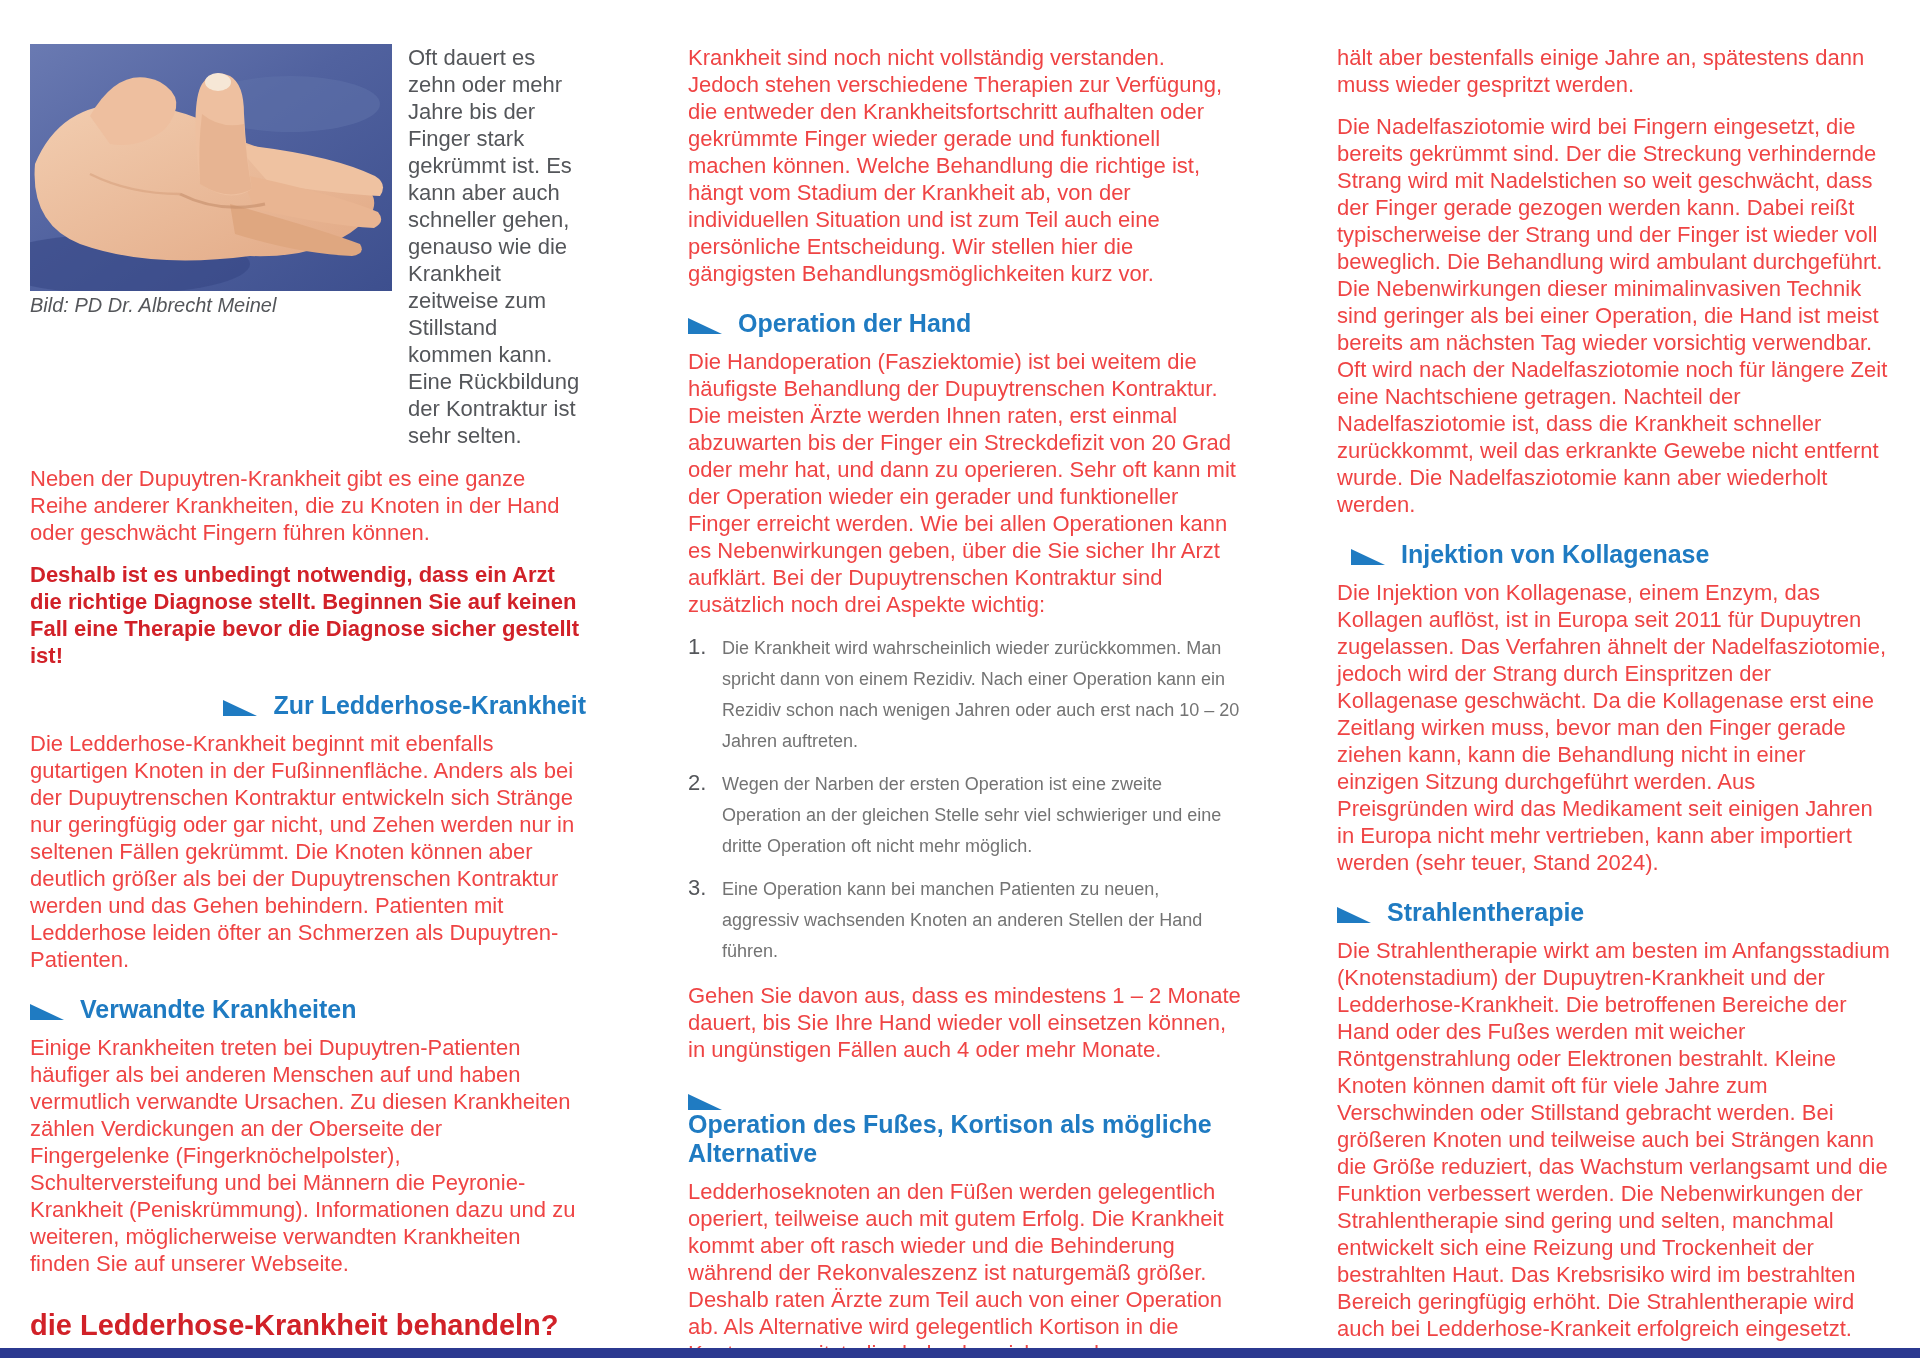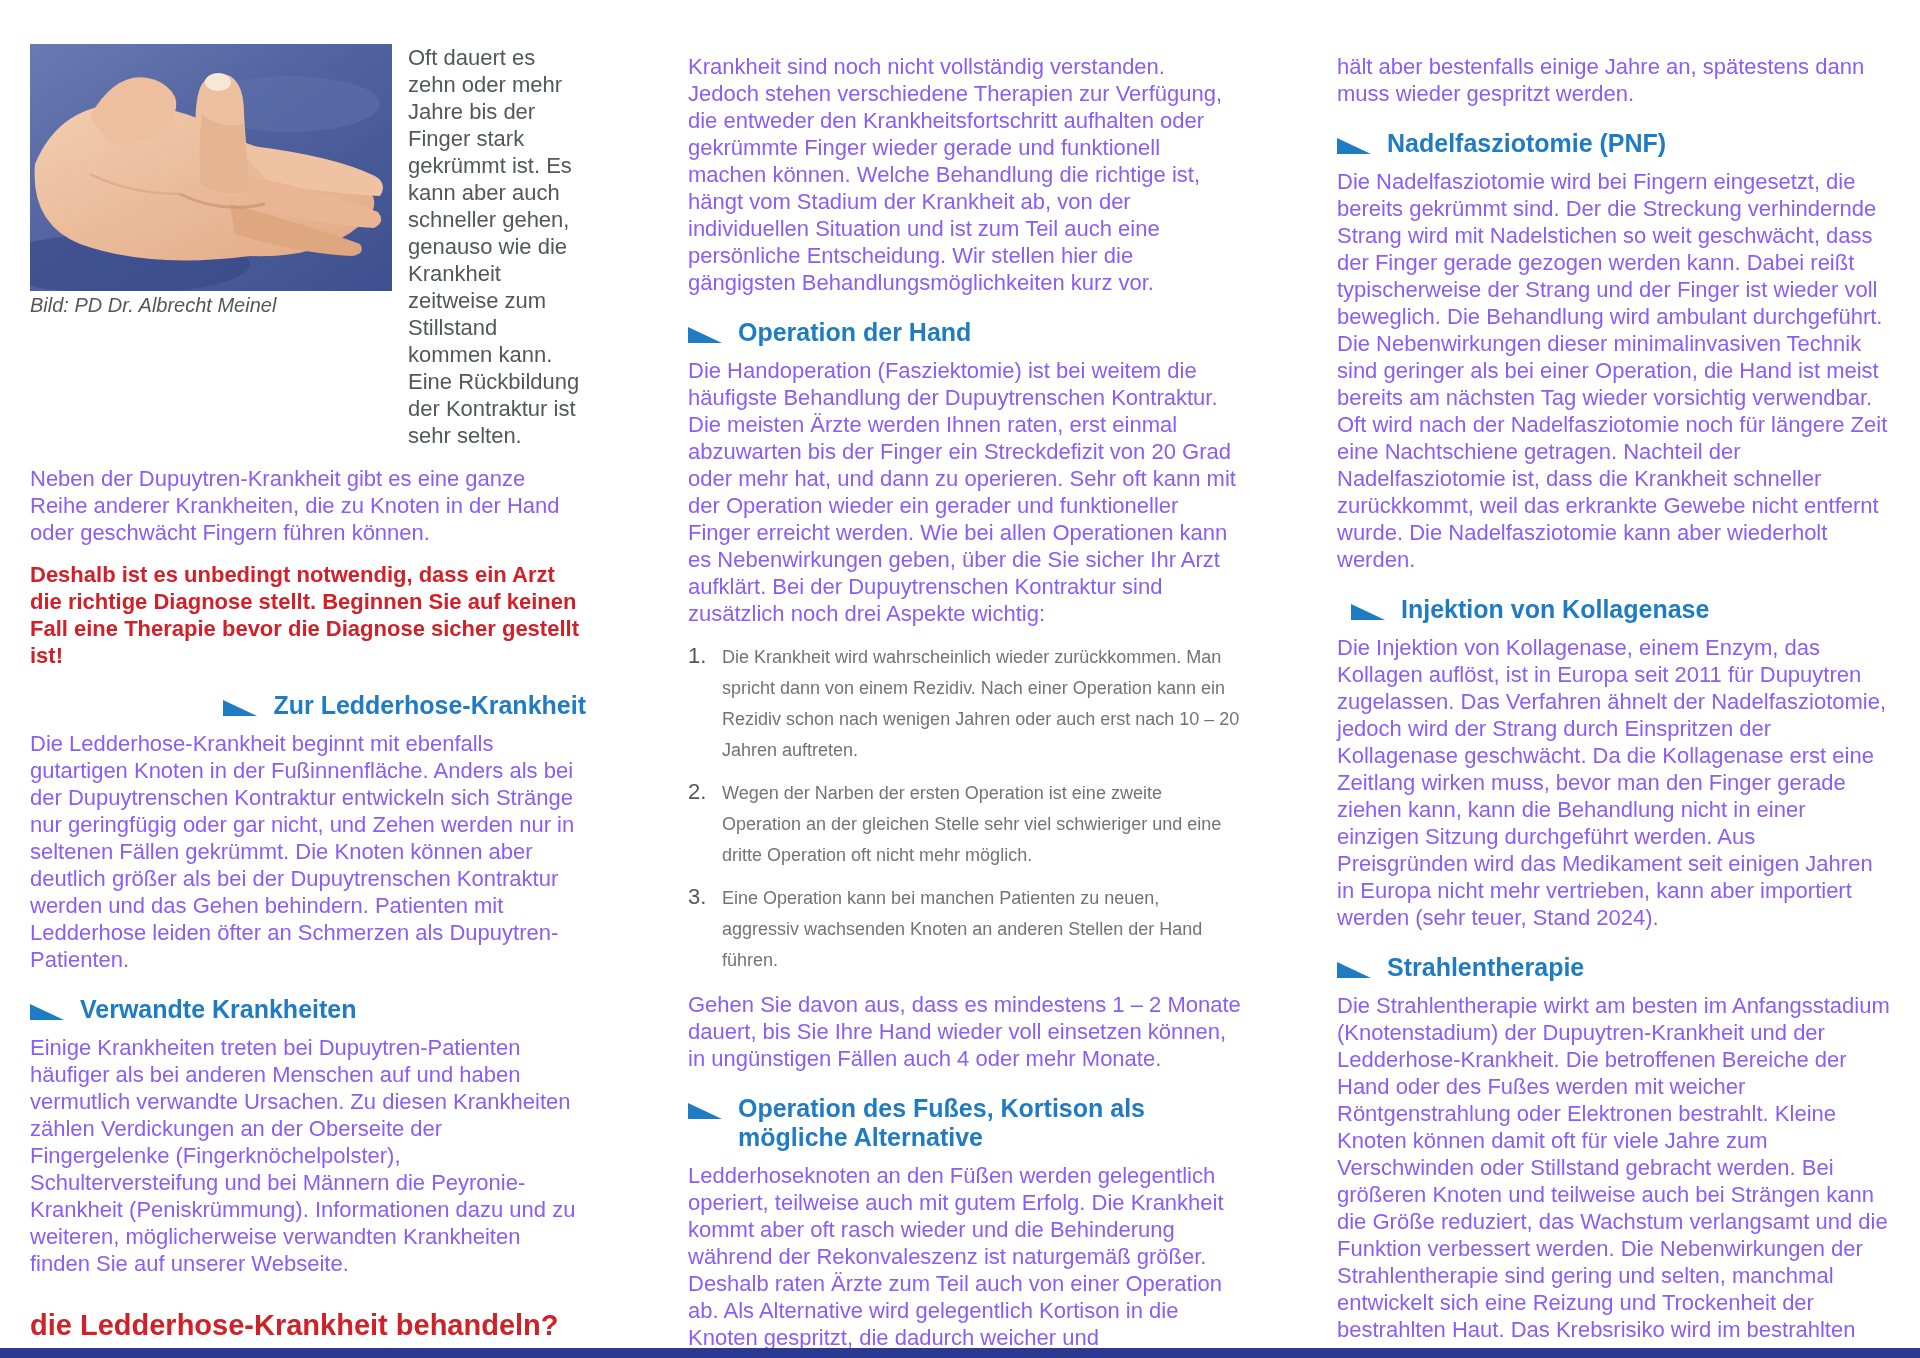--- a/index.html
+++ b/index.html
@@ -11,21 +11,21 @@
     -webkit-font-smoothing:antialiased;
   }
   .page{position:relative;width:1920px;height:1358px;background:#fff;overflow:hidden;}
 
   .col{position:absolute;top:44px;}
   .col1{left:30px;width:556px;}
   .col2{left:688px;width:553px;}
   .col3{left:1337px;width:553px;}
 
   p.body{
-    font-size:22px;line-height:27px;margin:9px 0 15px 0;color:#8b5cf6;
+    font-size:22px;line-height:27px;margin:0 0 15px 0;color:#ef4444;
     text-align:left;
   }
   .alert{
     color:#d12128;font-weight:bold;font-size:22px;line-height:27px;margin:0 0 15px 0;
   }
   .section-heading{
     display:flex;align-items:flex-start;
     color:#1f7bc2;font-weight:bold;font-size:25px;line-height:29px;
     margin:22px 0 10px 0;
   }
@@ -156,39 +156,33 @@
         <span class="txt">Wegen der Narben der ersten Operation ist eine zweite Operation an der gleichen Stelle sehr viel schwieriger und eine dritte Operation oft nicht mehr möglich.</span>
       </div>
       <div class="num-item">
         <span class="num">3.</span>
         <span class="txt">Eine Operation kann bei manchen Patienten zu neuen, aggressiv wachsenden Knoten an anderen Stellen der Hand führen.</span>
       </div>
     </div>
 
     <p class="body">Gehen Sie davon aus, dass es mindestens 1 – 2 Monate dauert, bis Sie Ihre Hand wieder voll einsetzen können, in ungünstigen Fällen auch 4 oder mehr Monate.</p>
 
-    <div class="section-heading" style="color: rgb(31, 123, 194);">
+    <div class="section-heading" style="color: rgb(31, 123, 194); flex-direction: column;">
       <svg class="tri" width="34" height="16" viewBox="0 0 34 16">
           <polygon points="0,0 0,16 34,16" fill="#1f7bc2"></polygon>
         </svg>
       <span>Operation des Fußes, Kortison als mögliche Alternative</span>
     </div>
     <p class="body">Ledderhoseknoten an den Füßen werden gelegentlich operiert, teilweise auch mit gutem Erfolg. Die Krankheit kommt aber oft rasch wieder und die Behinderung während der Rekonvaleszenz ist naturgemäß größer. Deshalb raten Ärzte zum Teil auch von einer Operation ab. Als Alternative wird gelegentlich Kortison in die Knoten gespritzt, die dadurch weicher und beschwerdefreier werden. Die Wirkung</p>
   </div>
 
   <div class="col col3">
 
     <p class="body">hält aber bestenfalls einige Jahre an, spätestens dann muss wieder gespritzt werden.</p>
 
-    <div class="section-heading" style="color: rgb(31, 123, 194);">
-      <svg class="tri" width="34" height="16" viewBox="0 0 34 16">
-          <polygon points="0,0 0,16 34,16" fill="#1f7bc2"></polygon>
-        </svg>
-      <span>Nadelfasziotomie (PNF)</span>
-    </div>
     <p class="body">Die Nadelfasziotomie wird bei Fingern eingesetzt, die bereits gekrümmt sind. Der die Streckung verhindernde Strang wird mit Nadelstichen so weit geschwächt, dass der Finger gerade gezogen werden kann. Dabei reißt typischerweise der Strang und der Finger ist wieder voll beweglich. Die Behandlung wird ambulant durchgeführt. Die Nebenwirkungen dieser minimalinvasiven Technik sind geringer als bei einer Operation, die Hand ist meist bereits am nächsten Tag wieder vorsichtig verwendbar. Oft wird nach der Nadelfasziotomie noch für längere Zeit eine Nachtschiene getragen. Nachteil der Nadelfasziotomie ist, dass die Krankheit schneller zurückkommt, weil das erkrankte Gewebe nicht entfernt wurde. Die Nadelfasziotomie kann aber wiederholt werden.</p>
 
     <div class="section-heading" style="color: rgb(31, 123, 194); padding-left: 14px;">
       <svg class="tri" width="34" height="16" viewBox="0 0 34 16">
           <polygon points="0,0 0,16 34,16" fill="#1f7bc2"></polygon>
         </svg>
       <span>Injektion von Kollagenase</span>
     </div>
     <p class="body">Die Injektion von Kollagenase, einem Enzym, das Kollagen auflöst, ist in Europa seit 2011 für Dupuytren zugelassen. Das Verfahren ähnelt der Nadelfasziotomie, jedoch wird der Strang durch Einspritzen der Kollagenase geschwächt. Da die Kollagenase erst eine Zeitlang wirken muss, bevor man den Finger gerade ziehen kann, kann die Behandlung nicht in einer einzigen Sitzung durchgeführt werden. Aus Preisgründen wird das Medikament seit einigen Jahren in Europa nicht mehr vertrieben, kann aber importiert werden (sehr teuer, Stand 2024).</p>
 

